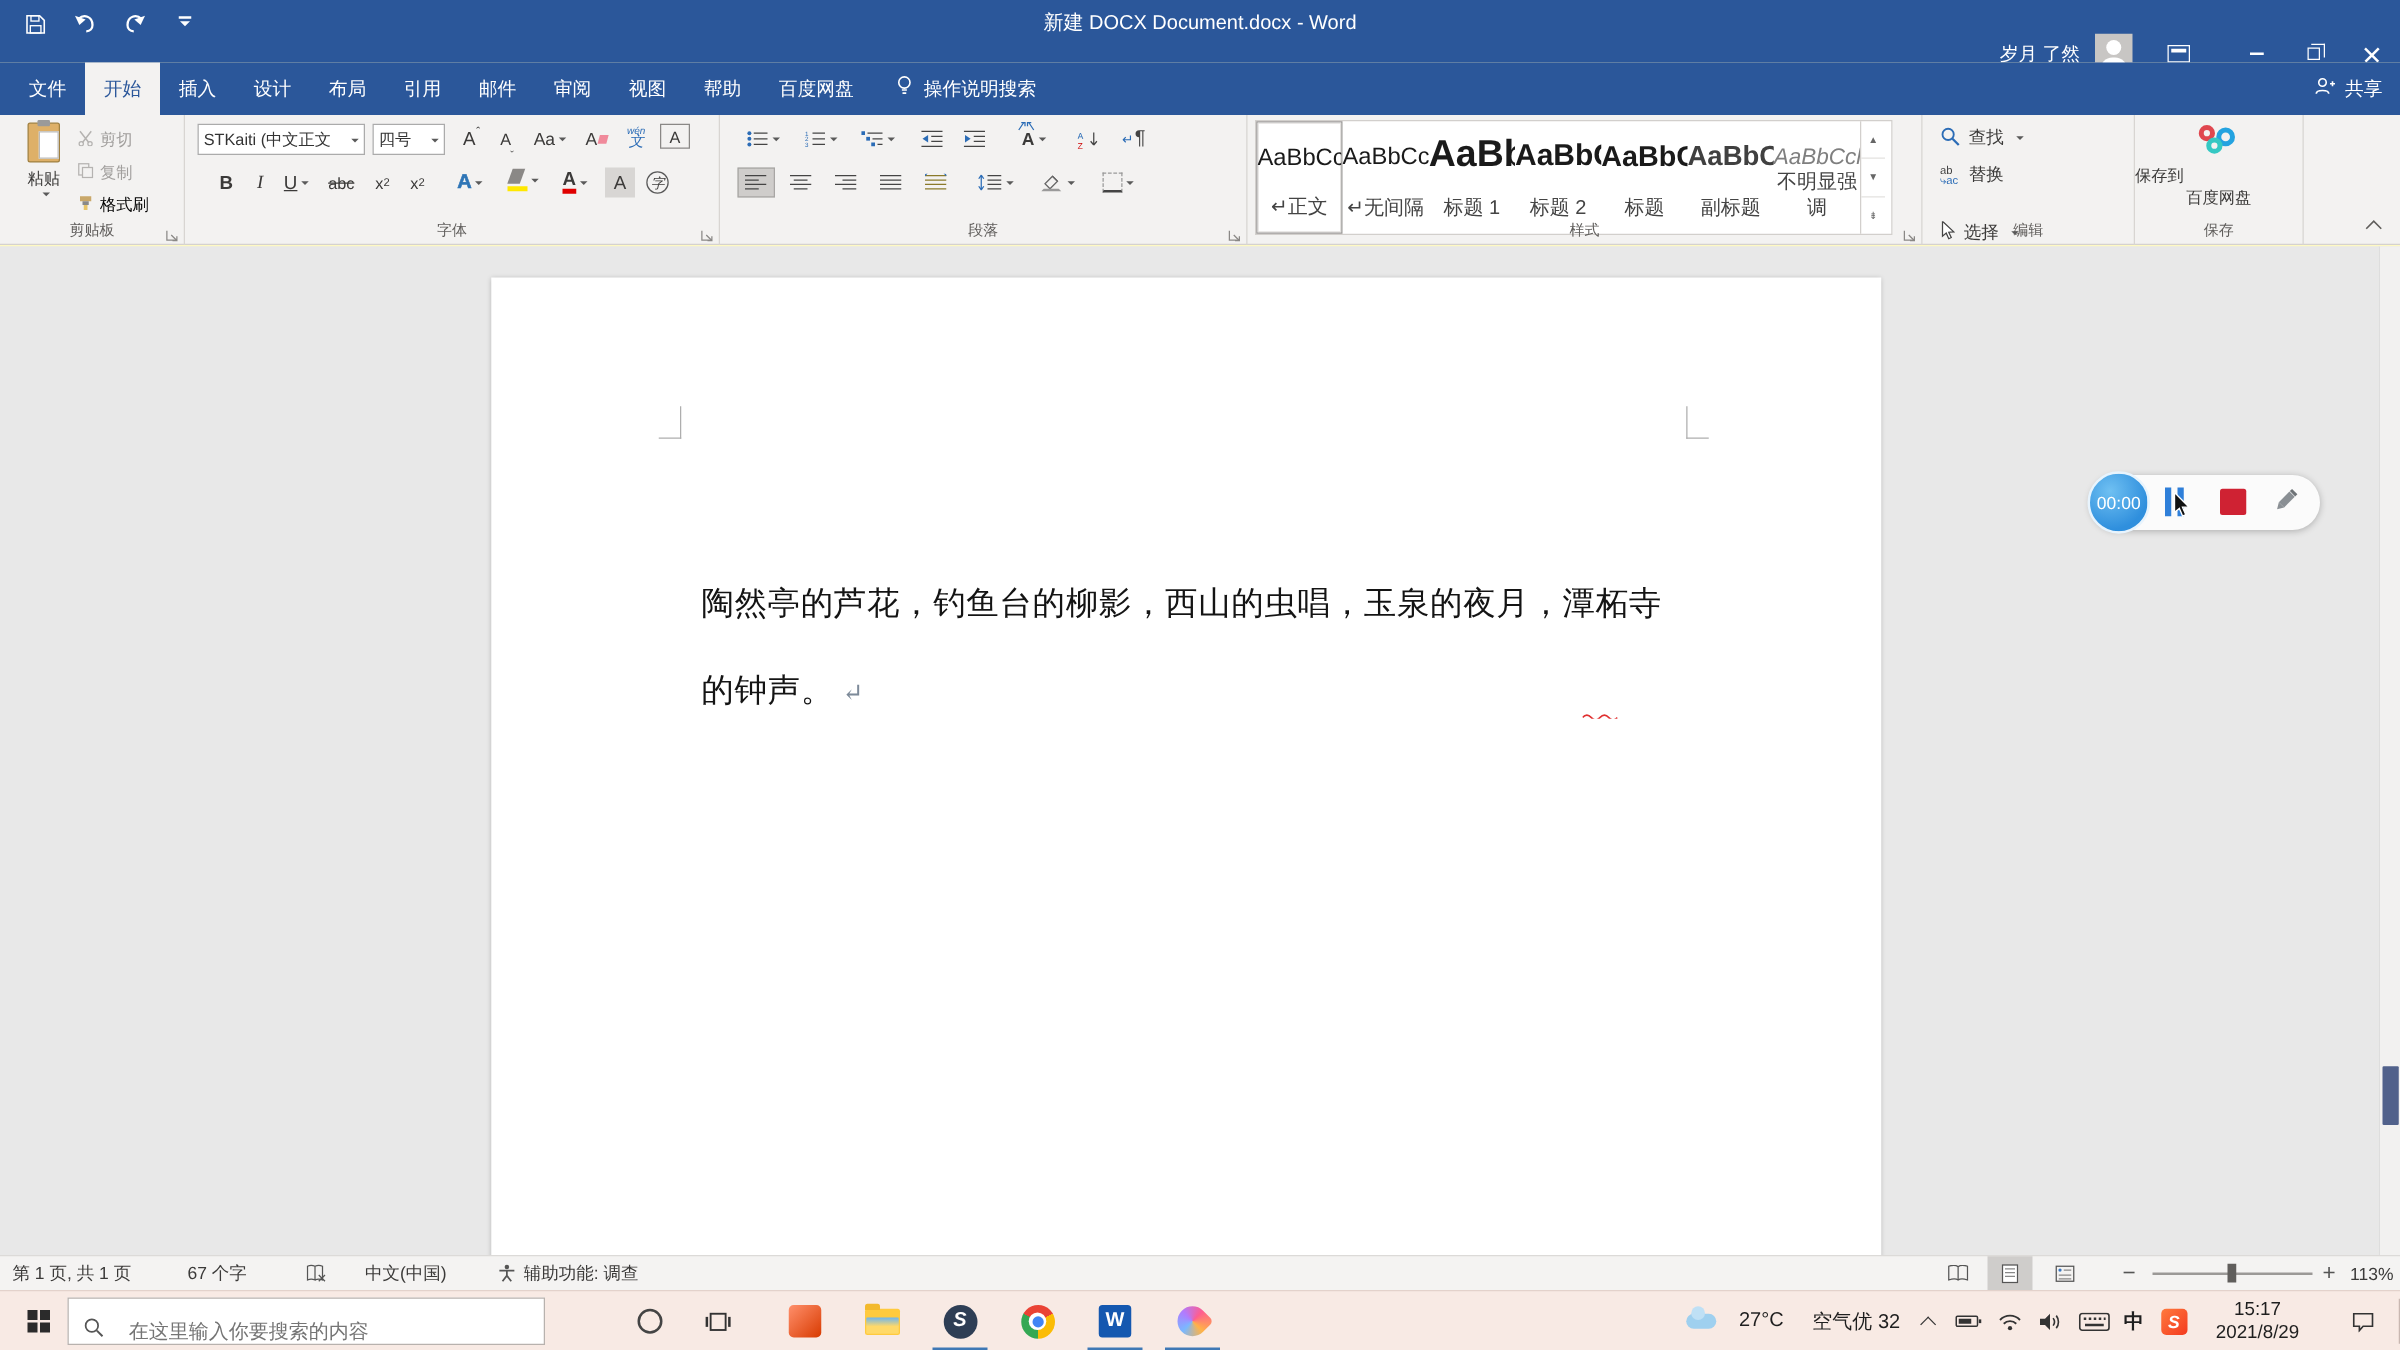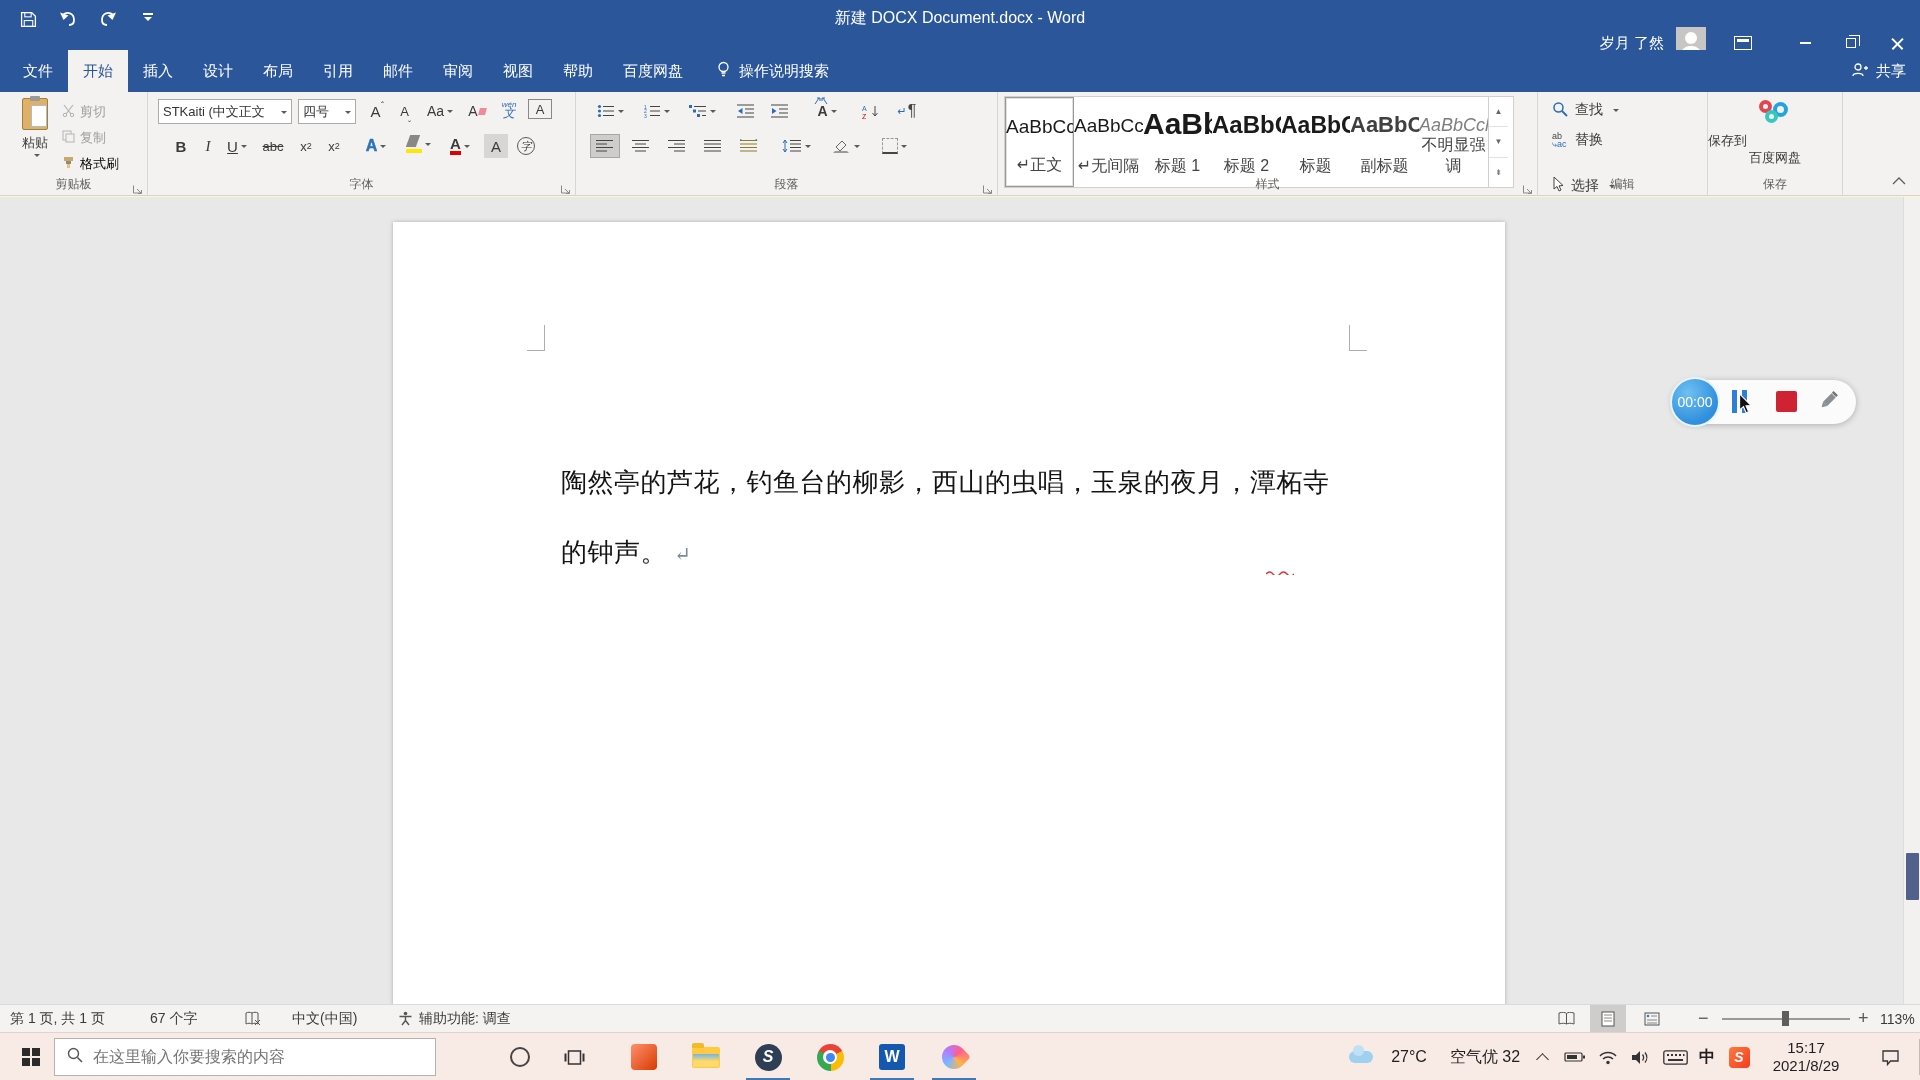--- a/index.html
+++ b/index.html
@@ -94,21 +94,21 @@
   .viewbtn { width:36px; height:27px; display:flex; align-items:center; justify-content:center; }
   .viewbtn.sel { background:#cfcdcb; }
   .zoomtrack { position:absolute; left:1722px; top:13px; width:128px; height:2px; background:#9b9997; }
   .zoomthumb { position:absolute; left:1782px; top:6px; width:7px; height:15px; background:#605e5c; }
 
   
   .taskbar { position:absolute; top:1032px; left:0; width:1920px; height:48px; background:#f8eae4; border-top:1px solid #e3d2cb; }
   .tk { position:absolute; top:0; height:48px; display:flex; align-items:center; justify-content:center; }
   .startgrid { display:grid; grid-template-columns:8px 8px; grid-gap:2px; }
   .startgrid i { width:8px; height:8px; background:#2b2b2b; }
-  .searchbox { position:absolute; left:54px; top:5px; width:382px; height:38px; background:#fff; border:1px solid #b8b2ae; display:flex; align-items:center; gap:10px; padding:0 12px; }
+  .searchbox { position:absolute; left:54px; top:5px; width:382px; height:38px; background:#fff; border:1px solid #b8b2ae; display:flex; align-items:flex-end; gap:20px; padding:0 12px; }
   .searchbox input { border:none; outline:none; font-size:16px; color:#4a4a4a; width:320px; background:transparent; font-family:"Liberation Sans","DejaVu Sans",sans-serif;}
   .appbtn { width:48px; }
   .underline { position:absolute; bottom:0; width:44px; height:3px; background:#3f78b5; }
   .officeic { width:26px; height:26px; border-radius:4px; background:linear-gradient(135deg,#ff8f6b,#d83b01); }
   .folderic { width:28px; height:21px; background:#ffca3e; border-radius:2px; position:relative; }
   .folderic::before { content:""; position:absolute; left:0; top:-4px; width:12px; height:5px; background:#f3b92c; border-radius:2px 2px 0 0; }
   .folderic::after { content:""; position:absolute; left:1px; top:7px; width:26px; height:13px; background:linear-gradient(#6db5f0,#ffd969 55%); border-radius:1px; }
   .sbrowseric { width:27px; height:27px; border-radius:50%; background:#2e3e55; color:#fff; font-weight:bold; font-style:italic; font-size:16px; display:flex; align-items:center; justify-content:center; }
   .chromeic { width:27px; height:27px; border-radius:50%; background:conic-gradient(from -60deg,#ea4335 0 120deg,#fbbc05 0 240deg,#34a853 0 360deg); position:relative; }
   .chromeic::before { content:""; position:absolute; left:6.5px; top:6.5px; width:14px; height:14px; border-radius:50%; background:#fff; }

